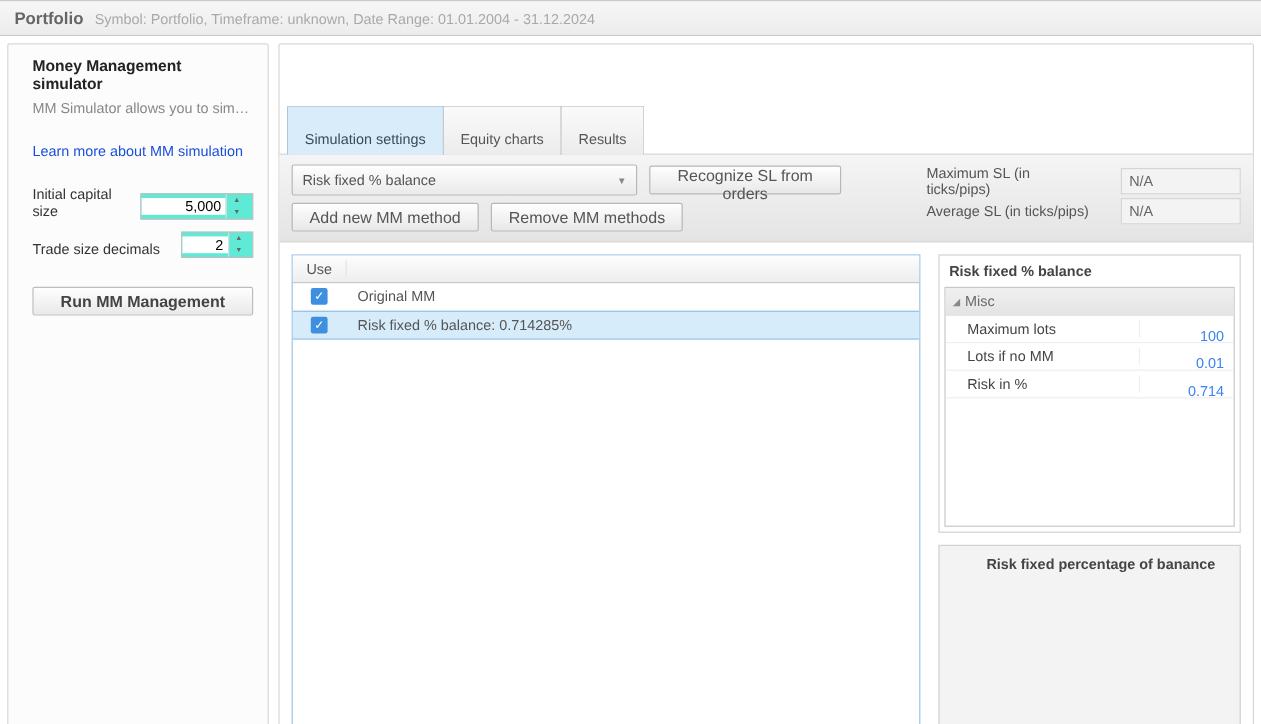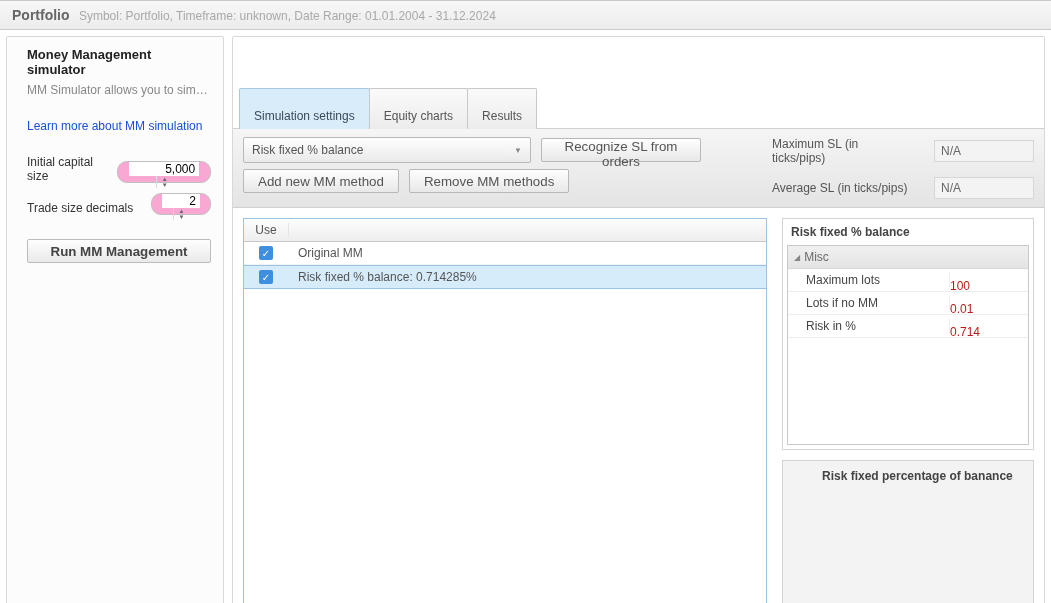--- a/index.html
+++ b/index.html
@@ -6,57 +6,57 @@
 .topbar{background:linear-gradient(#f7f7f7,#ececec);border-top:1px solid #c9c9c9;border-bottom:1px solid #c9c9c9;height:28px;line-height:28px;padding:0 12px;}
 .topbar .title{font-weight:bold;font-size:14px;color:#666;}
 .topbar .meta{color:#a9a9a9;font-size:12px;margin-left:6px;}
 .frame{display:flex;padding:6px 6px 6px 6px;gap:8px;}
 .sidebar{width:218px;border:1px solid #d8d8d8;border-radius:2px;background:#fcfcfc;padding:10px 12px 12px 20px;box-sizing:border-box;}
 .sidebar h2{margin:0 0 6px 0;font-size:13px;font-weight:bold;color:#222;}
 .sidebar .desc{color:#888;font-size:12px;margin-bottom:22px;white-space:nowrap;overflow:hidden;text-overflow:ellipsis;}
 .sidebar a.learn{color:#1a4fdc;text-decoration:none;font-size:12px;display:block;margin-bottom:22px;}
 .field-row{display:flex;justify-content:space-between;align-items:flex-end;margin-bottom:10px;}
 .field-row label{color:#333;}
-.spinner{display:flex;align-items:center;border:1px solid #bfbfbf;border-radius:10px;background:#f9a8d4;height:20px;width:92px;flex-direction:column;}
+.spinner{display:flex;align-items:center;border:1px solid #bfbfbf;border-radius:0;background:#5eead4;height:20px;width:92px;}
 .spinner input{border:none;outline:none;width:62px;text-align:right;padding:0 4px;font-size:12px;font-family:inherit;}
 .spinner .arrows{width:16px;height:100%;display:flex;flex-direction:column;border-left:1px solid #ddd;}
 .spinner .arrows span{flex:1;display:flex;align-items:center;justify-content:center;font-size:6px;color:#666;cursor:pointer;}
 .run-btn{width:100%;height:24px;margin-top:14px;border:1px solid #bdbdbd;border-radius:2px;background:linear-gradient(#fefefe,#e9e9e9);font-weight:bold;color:#444;cursor:pointer;}
 .main{flex:1;border:1px solid #d8d8d8;border-radius:2px;background:#fff;display:flex;flex-direction:column;}
 .tabs{display:flex;gap:0;padding:6px 6px 0 6px;border-bottom:1px solid #d0d0d0;}
 .tab{padding:20px 14px 6px 14px;border:1px solid #c8c8c8;border-bottom:none;border-radius:2px 2px 0 0;margin-right:-1px;background:linear-gradient(#fafafa,#ececec);color:#555;cursor:pointer;position:relative;top:1px;margin-top:44px;}
 .tab.active{background:#d8ecf9;border-color:#a8c8e0;color:#3a4a5a;}
 .toolbar{background:linear-gradient(#f5f5f5,#e4e4e4);border-bottom:1px solid #d0d0d0;padding:8px 10px;display:flex;align-items:flex-start;gap:10px;}
 .toolbar-left{display:flex;flex-direction:column;gap:6px;}
 .tool-row{display:flex;gap:10px;align-items:center;}
 .select{width:270px;height:24px;border:1px solid #b8b8b8;border-radius:2px;background:linear-gradient(#fefefe,#eaeaea);display:flex;align-items:center;justify-content:space-between;padding:0 8px;cursor:pointer;color:#555;}
 .select .tri{font-size:8px;color:#888;}
 .gbtn{height:24px;padding:0 14px;border:1px solid #b8b8b8;border-radius:2px;background:linear-gradient(#fefefe,#e8e8e8);color:#555;cursor:pointer;}
-.toolbar-right{margin-left:auto;display:flex;flex-direction:column;gap:12px;}
+.toolbar-right{margin-left:auto;display:flex;flex-direction:column;gap:0;}
 .sl-row{display:flex;align-items:center;gap:20px;}
 .sl-row label{width:142px;color:#555;}
 .sl-val{width:86px;height:20px;border:1px solid #d6d6d6;background:#f3f3f3;color:#666;display:flex;align-items:center;padding:0 6px;}
 .content{flex:1;display:flex;gap:15px;padding:10px;}
 .grid-wrap{flex:1;border:1px solid #9bc3e6;background:#fff;}
 .grid-head{background:linear-gradient(#fdfdfd,#eeeeee);border-bottom:1px solid #c8c8c8;display:flex;height:22px;align-items:center;}
 .col-use{width:44px;text-align:center;border-right:1px solid #e4e4e4;color:#555;}
 .col-name{flex:1;padding-left:10px;color:#555;}
 .grid-row{display:flex;height:22px;align-items:center;border-bottom:1px solid #f2f2f2;}
 .grid-row.sel{background:#d6ecfb;border-top:1px solid #9bc3e6;border-bottom:1px solid #9bc3e6;}
 .chk{width:44px;display:flex;justify-content:center;}
 .chk .box{width:14px;height:14px;border-radius:2px;background:#3f8fe0;display:flex;align-items:center;justify-content:center;color:#fff;font-size:10px;}
 .right-col{width:252px;display:flex;flex-direction:column;gap:10px;}
 .prop-panel{border:1px solid #d3d3d3;background:#fff;height:230px;display:flex;flex-direction:column;}
 .prop-title{padding:6px 8px;font-weight:bold;color:#444;}
 .prop-grid{border:1px solid #c8c8c8;margin:0 4px 4px 4px;flex:1;background:#fff;overflow:hidden;}
 .prop-cat{background:linear-gradient(#f0f0f0,#e4e4e4);padding:4px 6px;color:#6a6a6a;display:flex;align-items:center;gap:4px;border-bottom:1px solid #d8d8d8;}
 .prop-cat .caret{font-size:8px;color:#888;}
 .prop-row{display:flex;height:22px;align-items:center;border-bottom:1px solid #eee;}
 .prop-row .k{flex:1;padding-left:18px;color:#444;border-right:1px solid #eee;}
-.prop-row .v{width:70px;padding-right:8px;color:#b91c1c;margin-top:12px;}
+.prop-row .v{width:70px;text-align:right;padding-right:8px;color:#3b82f6;margin-top:12px;}
 .desc-panel{border:1px solid #d3d3d3;background:#f3f3f3;flex:1;min-height:170px;padding:8px;}
 .desc-panel .t{font-weight:bold;color:#444;padding-left:31px;}
 </style>
 </head>
 <body>
 
 <div class="topbar">
   <span class="title">Portfolio</span>
   <span class="meta">Symbol: Portfolio, Timeframe: unknown, Date Range: 01.01.2004 - 31.12.2024</span>
 </div>

